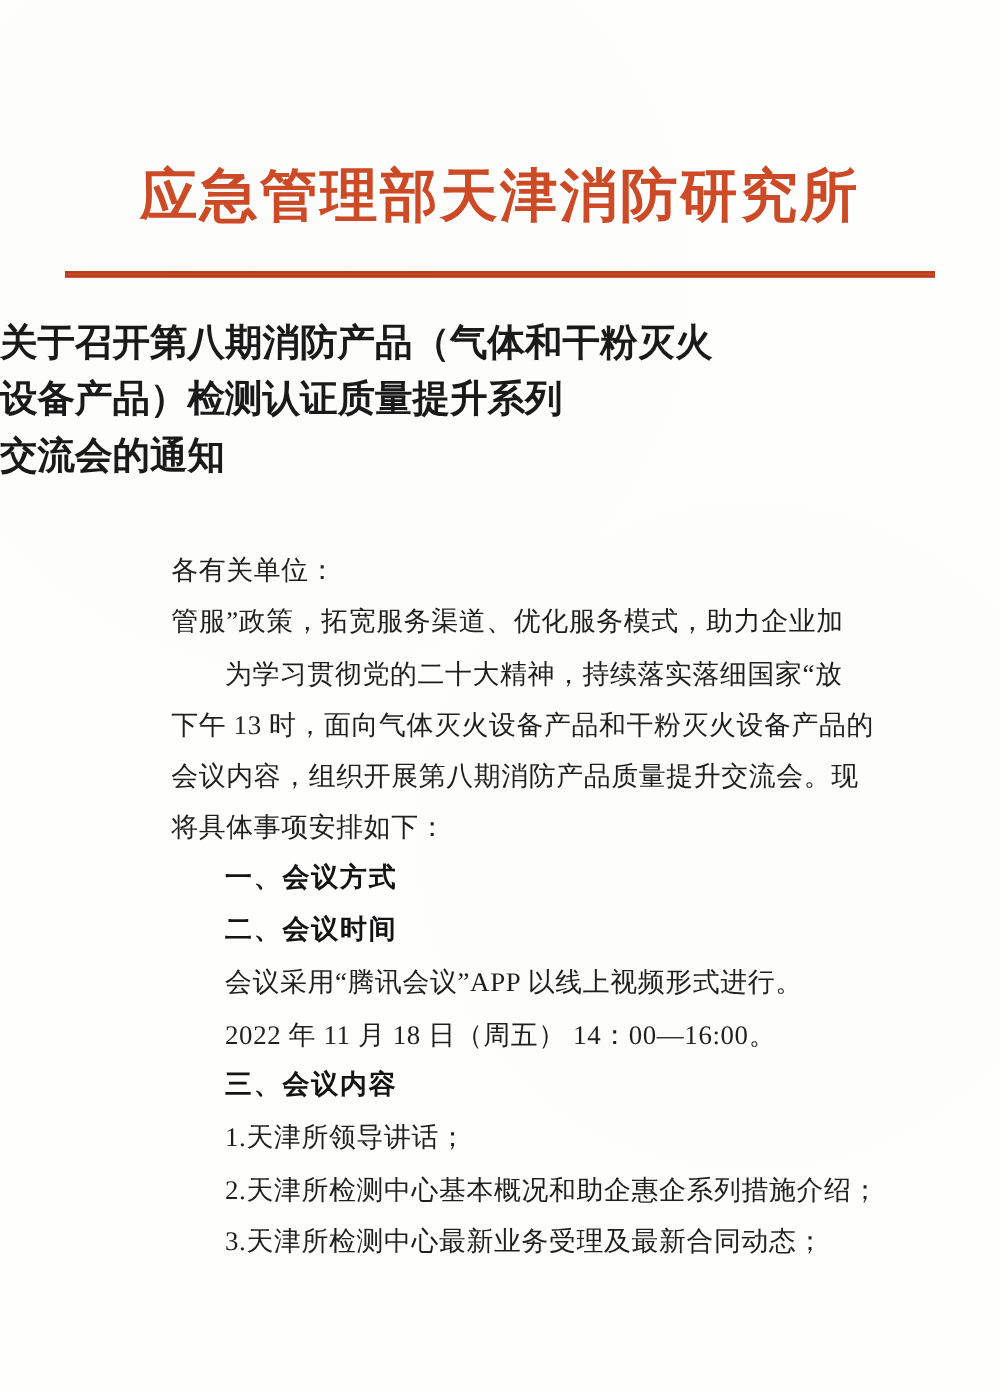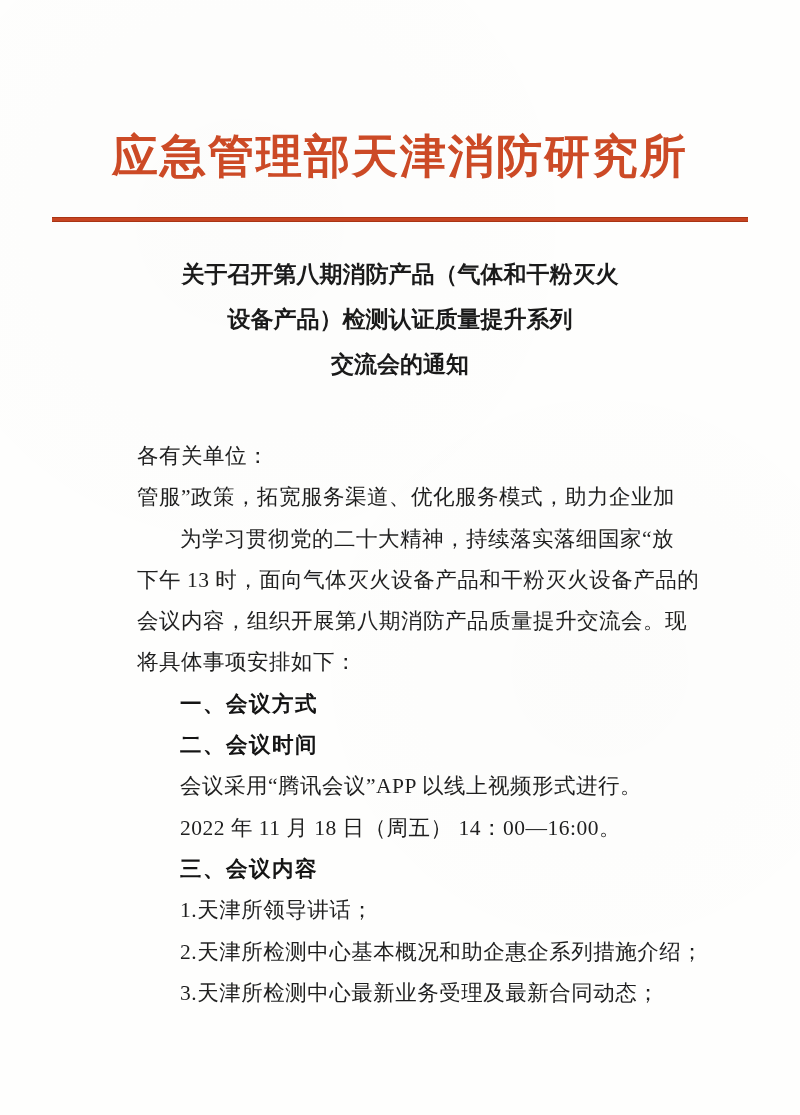--- a/index.html
+++ b/index.html
@@ -45,25 +45,25 @@
     background: #c64421;
     border-top: 1px solid #a93414;
     border-bottom: 1px solid #a93414;
     box-sizing: border-box;
   }
   .doc-title {
     position: absolute;
     top: 252px;
     left: 0;
     width: 800px;
-    text-align: center;
+    text-align: left;
     font-family: "Liberation Serif", "DejaVu Serif", serif;
     font-weight: 700;
     color: #1a1a1a;
-    font-size: 23px;
+    font-size: 30px;
     line-height: 45px;
   }
   .doc-title .t-line {
     white-space: nowrap;
   }
   .body-text {
     position: absolute;
     top: 436px;
     left: 137px;
     width: 560px;
@@ -72,21 +72,21 @@
     letter-spacing: 0.5px;
     color: #1f1f1f;
   }
   .b-line {
     white-space: nowrap;
   }
   .indent {
     text-indent: 43px;
   }
   .hei {
-    font-family: Liberation Sans, sans-serif;
+    font-family: Liberation Mono, monospace;
     font-weight: 700;
     letter-spacing: 1.5px;
     color: #141414;
   }
 </style>
 </head>
 <body>
 
 <div class="page">
 

